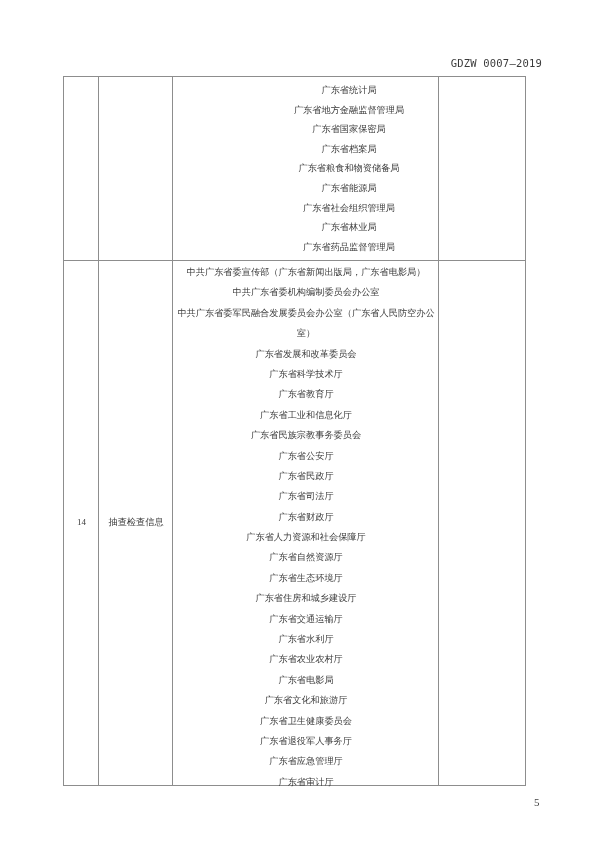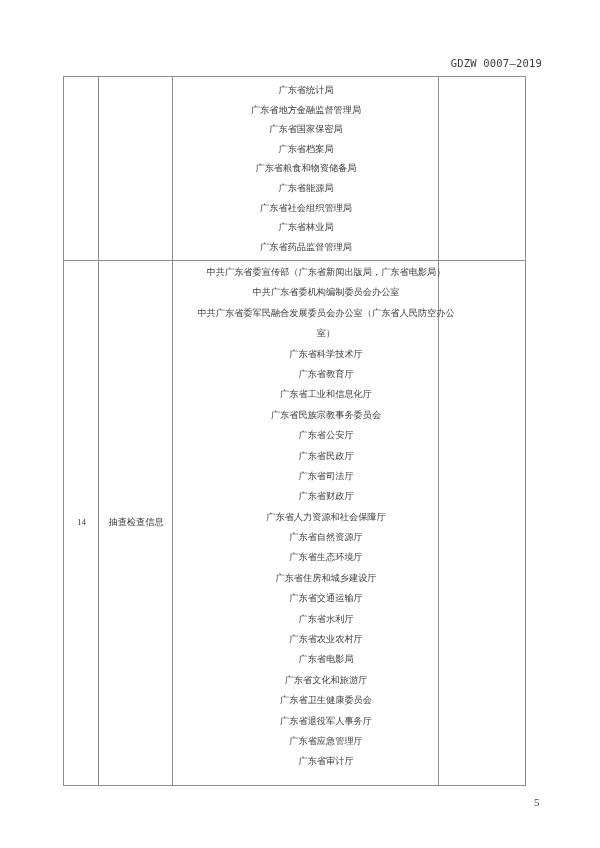--- a/index.html
+++ b/index.html
@@ -105,42 +105,43 @@
 
   <div class="vline" style="left:34px;"></div>
   <div class="vline" style="left:108px;"></div>
   <div class="vline" style="left:374px;"></div>
 
   <div class="hline" style="top:183px;"></div>
 
   <div class="cell" style="left:0;top:0;width:100%;height:183px;">
     <div class="row-num" style="top:0;"></div>
     <div class="row-cat" style="top:0;"></div>
-    <div class="org-list" style="top:3px;">
+    <div class="org-list" style="top:3px;padding-left:43px;">
       <span class="org">广东省统计局</span>
       <span class="org">广东省地方金融监督管理局</span>
       <span class="org">广东省国家保密局</span>
       <span class="org">广东省档案局</span>
       <span class="org">广东省粮食和物资储备局</span>
       <span class="org">广东省能源局</span>
       <span class="org">广东省社会组织管理局</span>
       <span class="org">广东省林业局</span>
       <span class="org">广东省药品监督管理局</span>
     </div>
     <div class="cell" style="left:375px;top:0;width:86px;height:183px;"></div>
   </div>
 
   <div class="cell" style="left:0;top:184px;width:100%;height:524px;">
     <div class="row-num" style="top:256px;font-family:Liberation Serif, serif;">14</div>
     <div class="row-cat" style="top:255px;">抽查检查信息</div>
-    <div class="org-list sec2" style="top:1px;padding-left:20px;">
+    <div class="org-list sec2" style="top:1px;">
       <span class="org">中共广东省委宣传部（广东省新闻出版局，广东省电影局）</span>
       <span class="org">中共广东省委机构编制委员会办公室</span>
       <span class="org">中共广东省委军民融合发展委员会办公室（广东省人民防空办公</span>
       <span class="org">室）</span>
+      <span class="org">广东省发展和改革委员会</span>
       <span class="org">广东省科学技术厅</span>
       <span class="org">广东省教育厅</span>
       <span class="org">广东省工业和信息化厅</span>
       <span class="org">广东省民族宗教事务委员会</span>
       <span class="org">广东省公安厅</span>
       <span class="org">广东省民政厅</span>
       <span class="org">广东省司法厅</span>
       <span class="org">广东省财政厅</span>
       <span class="org">广东省人力资源和社会保障厅</span>
       <span class="org">广东省自然资源厅</span>

